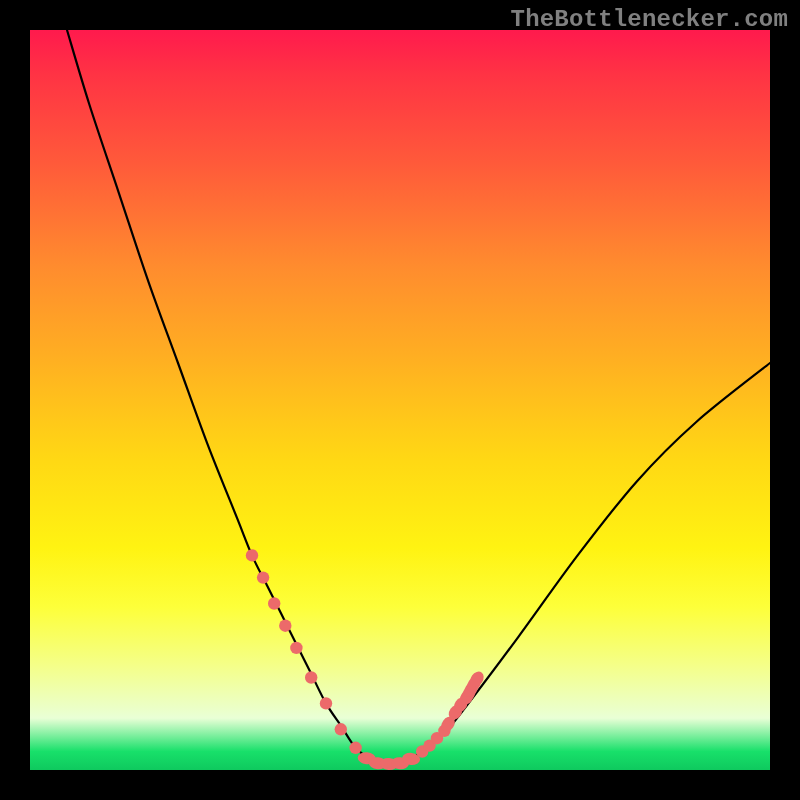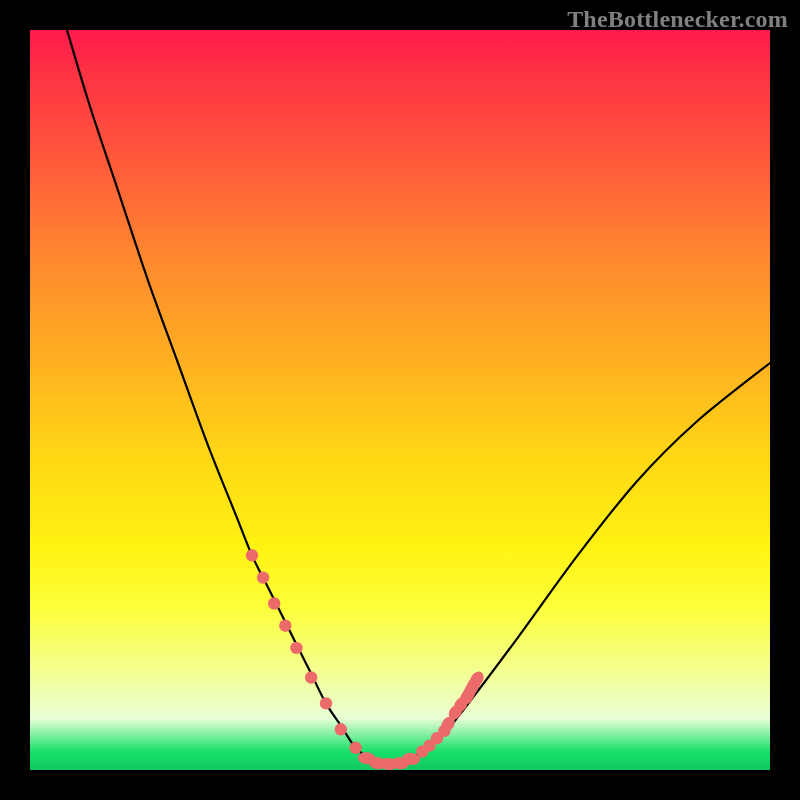--- a/index.html
+++ b/index.html
@@ -36,21 +36,21 @@
       #f4ff8a 86%,
       #e9ffd6 93%,
       #18e06a 97.5%,
       #0fc95e 100%
     );
   }
   .watermark {
     position: absolute;
     top: 6px;
     right: 12px;
-    font-family: Liberation Serif, serif;
+    font-family: Liberation Mono, monospace;
     font-size: 24px;
     font-weight: 600;
     color: #808080;
     letter-spacing: 0.2px;
   }
   svg.curve {
     position: absolute;
     left: 0;
     top: 0;
     width: 740px;

